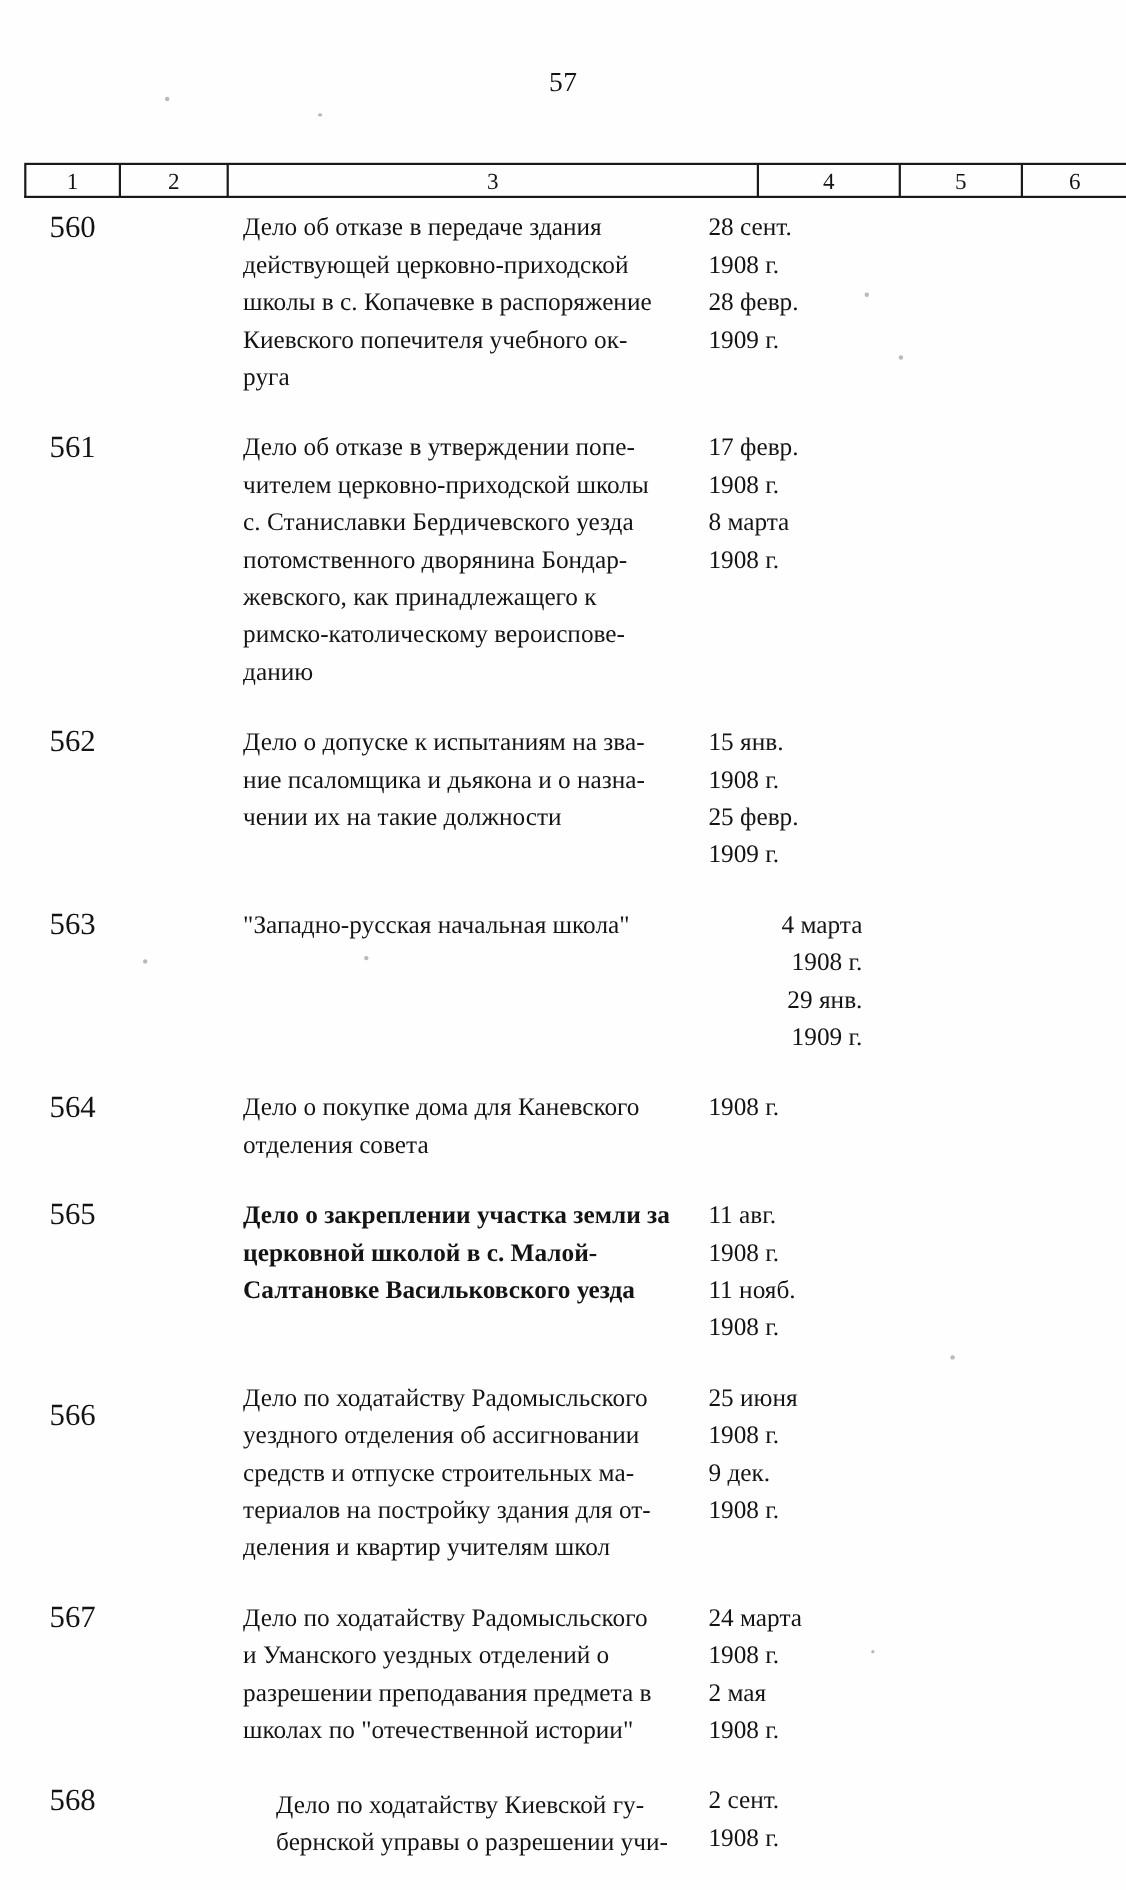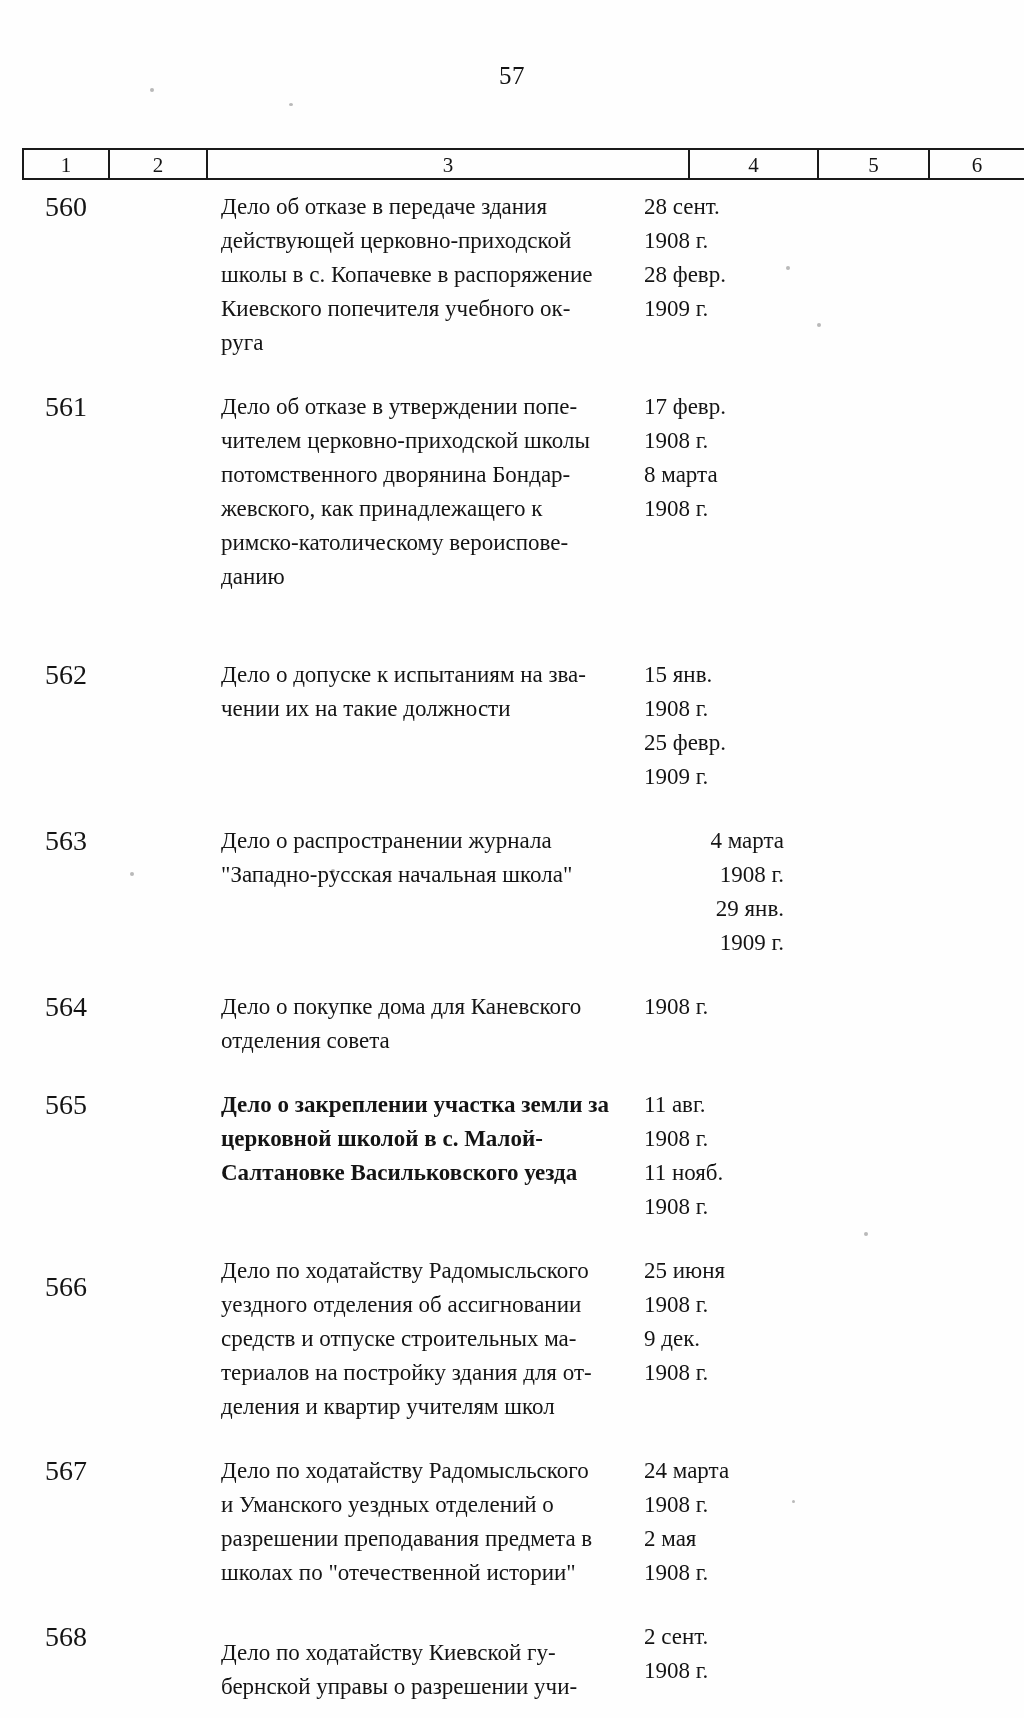--- a/index.html
+++ b/index.html
@@ -160,53 +160,54 @@
           <span class="ln">1909 г.</span>
         </div>
         <div class="col5" style="top: 0px;"></div>
         <div class="col6" style="top: 0px;"></div>
       </div>
       <div class="row" style="height: 268px;">
         <div class="num" style="top: 0px;">561</div>
         <div class="title" style="top: 0px;">
           <span class="ln">Дело об отказе в утверждении попе-</span>
           <span class="ln">чителем церковно-приходской школы</span>
+          <span class="ln">с. Станиславки Бердичевского уезда</span>
           <span class="ln">потомственного дворянина Бондар-</span>
           <span class="ln">жевского, как принадлежащего к</span>
           <span class="ln">римско-католическому вероиспове-</span>
           <span class="ln">данию</span>
         </div>
         <div class="dates" style="top: 0px;">
           <span class="ln">17 февр.</span>
           <span class="ln">1908 г.</span>
           <span class="ln">8 марта</span>
           <span class="ln">1908 г.</span>
         </div>
         <div class="col5" style="top: 0px;"></div>
         <div class="col6" style="top: 0px;"></div>
       </div>
       <div class="row" style="height: 166px;">
         <div class="num" style="top: 0px;">562</div>
         <div class="title" style="top: 0px;">
           <span class="ln">Дело о допуске к испытаниям на зва-</span>
+          <span class="ln">ние псаломщика и дьякона и о назна-</span>
           <span class="ln">чении их на такие должности</span>
         </div>
         <div class="dates" style="top: 0px;">
           <span class="ln">15 янв.</span>
           <span class="ln">1908 г.</span>
           <span class="ln">25 февр.</span>
           <span class="ln">1909 г.</span>
         </div>
         <div class="col5" style="top: 0px;"></div>
         <div class="col6" style="top: 0px;"></div>
       </div>
       <div class="row" style="height: 166px;">
         <div class="num" style="top: 0px;">563</div>
         <div class="title" style="top: 0px;">
-          <span class="ln">Дело о распространении журнала</span>
           <span class="ln">"Западно-русская начальная школа"</span>
         </div>
         <div class="dates" style="top: 0px; text-align: right;">
           <span class="ln">4 марта</span>
           <span class="ln">1908 г.</span>
           <span class="ln">29 янв.</span>
           <span class="ln">1909 г.</span>
         </div>
         <div class="col5" style="top: 0px;"></div>
         <div class="col6" style="top: 0px;"></div>
@@ -269,21 +270,21 @@
           <span class="ln">24 марта</span>
           <span class="ln">1908 г.</span>
           <span class="ln">2 мая</span>
           <span class="ln">1908 г.</span>
         </div>
         <div class="col5" style="top: 0px;"></div>
         <div class="col6" style="top: 0px;"></div>
       </div>
       <div class="row" style="height: 98px;">
         <div class="num" style="top: 0px;">568</div>
-        <div class="title" style="top: 16px;">
+        <div class="title" style="top: 4px; margin-left: 30px;">
           <span class="ln">Дело по ходатайству Киевской гу-</span>
           <span class="ln">бернской управы о разрешении учи-</span>
         </div>
         <div class="dates" style="top: 0px;">
           <span class="ln">2 сент.</span>
           <span class="ln">1908 г.</span>
         </div>
         <div class="col5" style="top: 0px;"></div>
         <div class="col6" style="top: 0px;"></div>
       </div>

